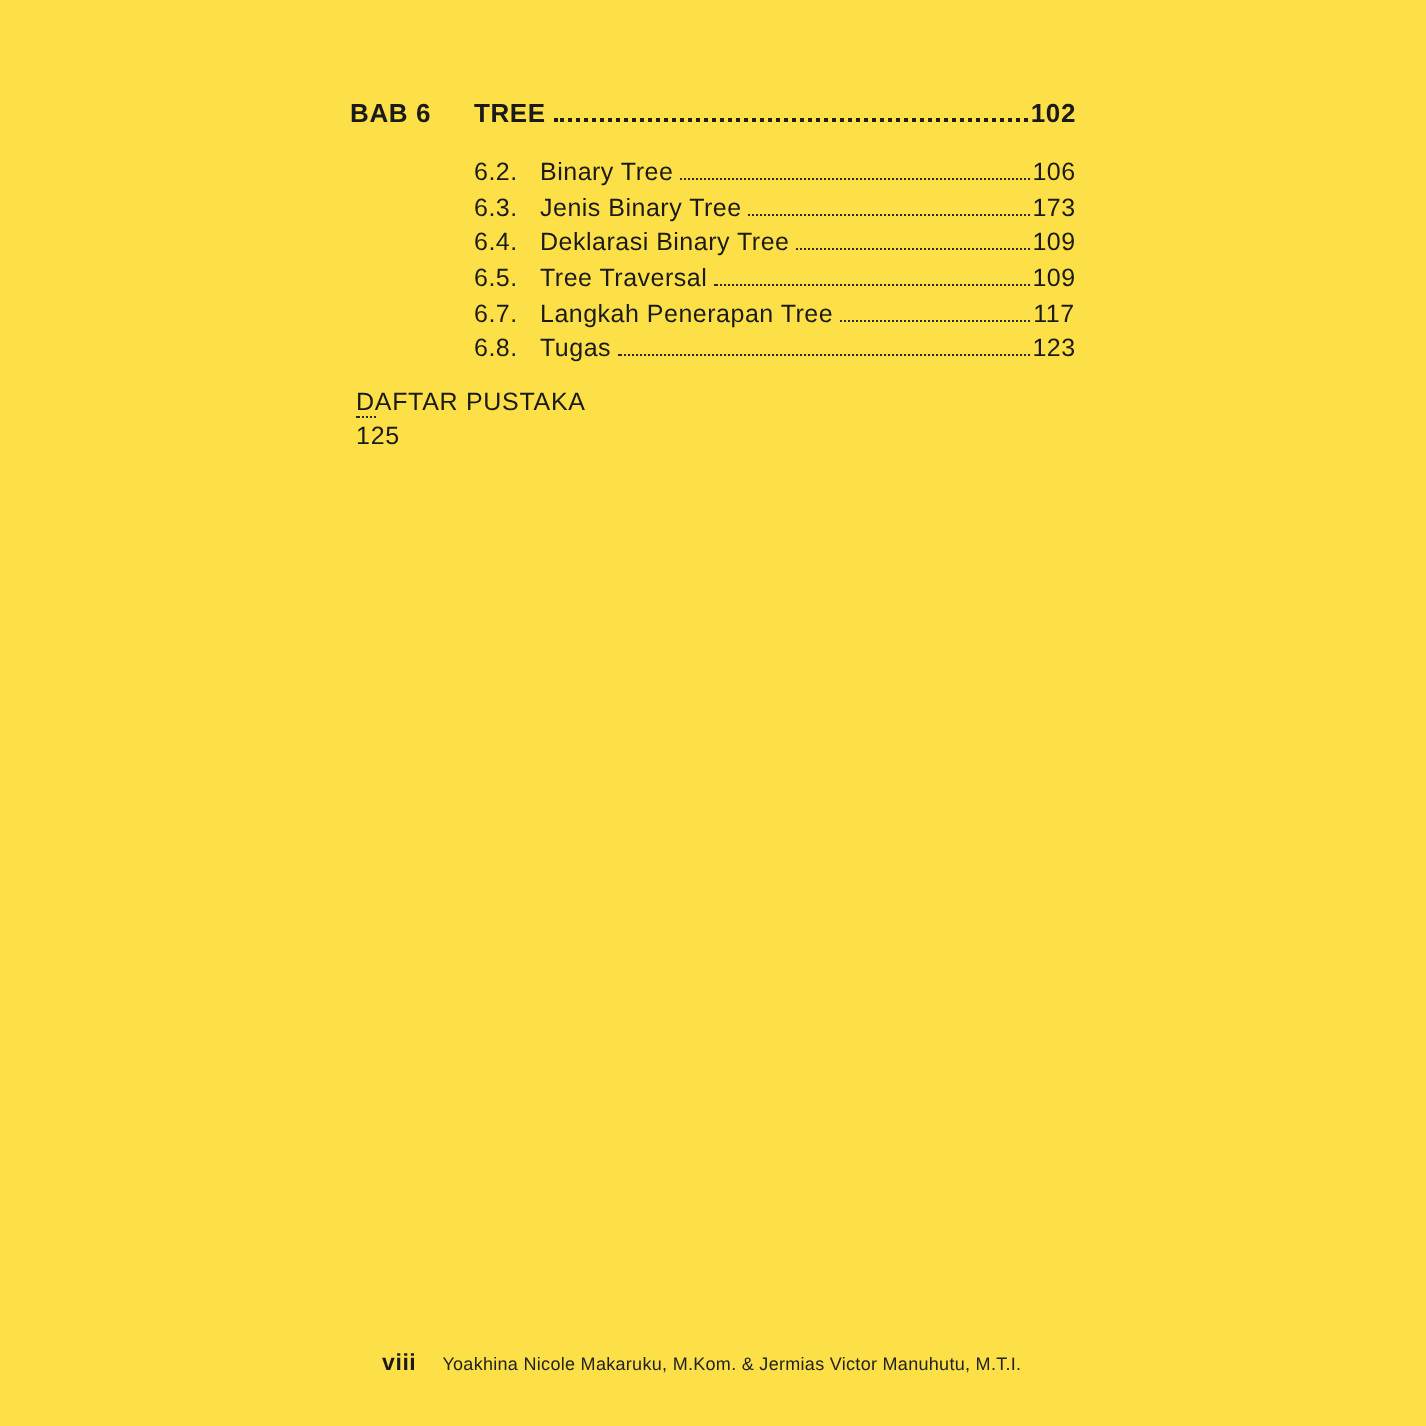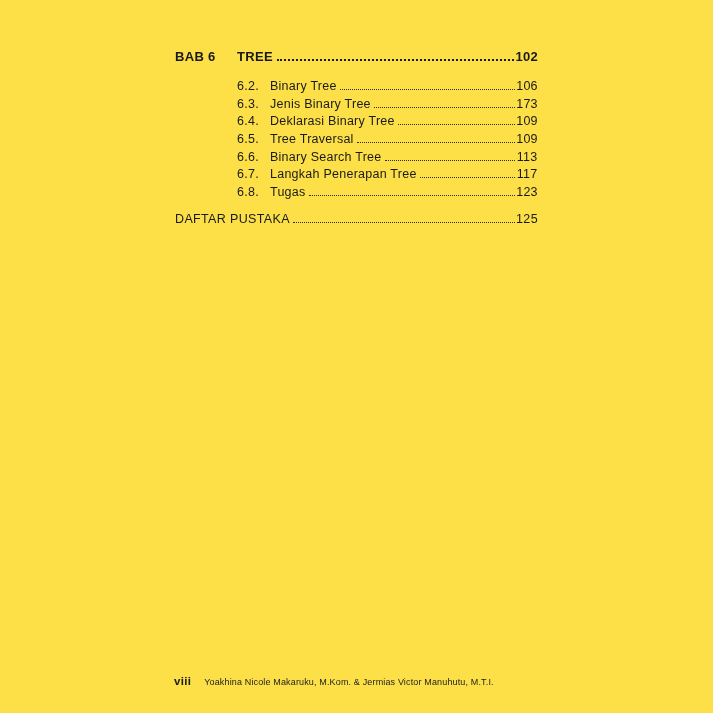--- a/index.html
+++ b/index.html
@@ -70,25 +70,26 @@
   .entry-title {
     flex: 0 0 auto;
     white-space: nowrap;
   }
   
   .daftar-row {
     margin-top: 9px;
     font-size: 12.5px;
     letter-spacing: 0.35px;
     height: 18px;
+    flex-direction: column;
   }
   
   .footer {
     position: absolute;
-    left: 174px;
+    left: 191px;
     top: 646px;
     display: flex;
     align-items: baseline;
   }
   .footer-roman {
     font-size: 11.5px;
     font-weight: bold;
     letter-spacing: 0.3px;
     margin-right: 13px;
   }
@@ -138,26 +139,20 @@
         <span class="page-num">109</span>
       </div>
 
       <div class="row entry-row">
         <span class="entry-num">6.5.</span>
         <span class="entry-title">Tree Traversal</span>
         <span class="leader fine"></span>
         <span class="page-num">109</span>
       </div>
 
-      <div class="row entry-row">
-        <span class="entry-num">6.6.</span>
-        <span class="entry-title">Binary Search Tree</span>
-        <span class="leader fine"></span>
-        <span class="page-num">113</span>
-      </div>
 
       <div class="row entry-row">
         <span class="entry-num">6.7.</span>
         <span class="entry-title">Langkah Penerapan Tree</span>
         <span class="leader fine"></span>
         <span class="page-num">117</span>
       </div>
 
       <div class="row entry-row">
         <span class="entry-num">6.8.</span>

